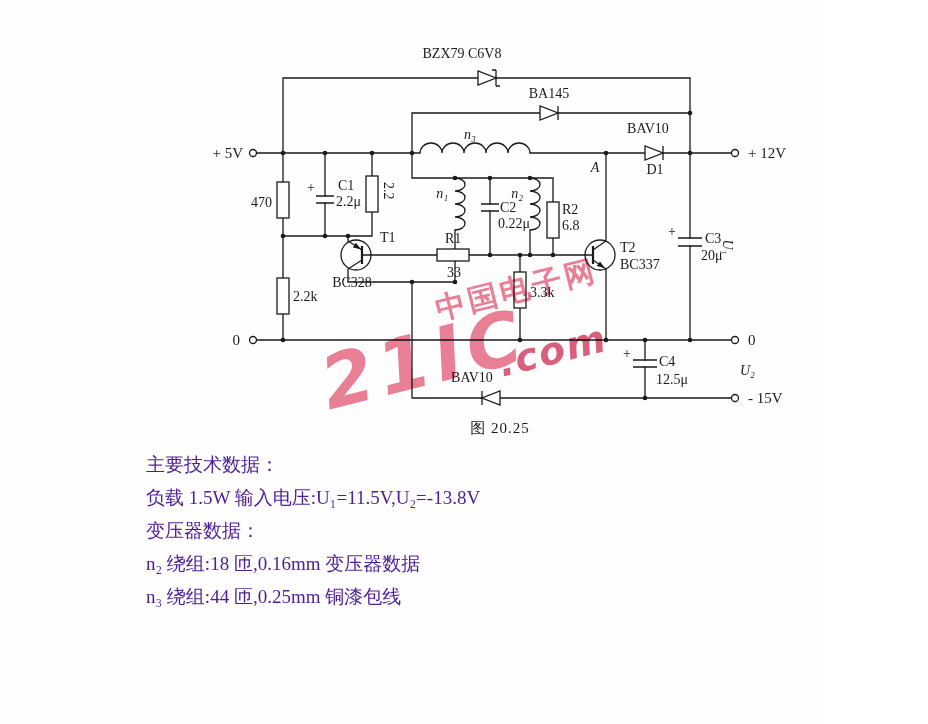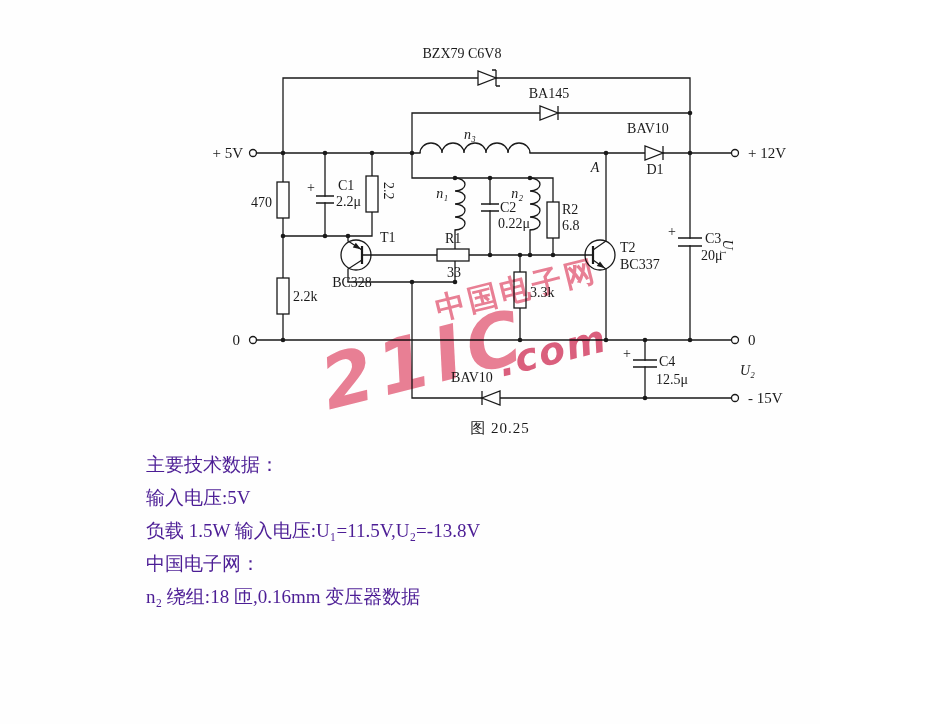--- a/index.html
+++ b/index.html
@@ -210,19 +210,19 @@
   
   <div class="watermark">
     <div class="wm-cn">中国电子网</div>
     <div class="wm-brand">21IC</div>
     <div class="wm-com">.com</div>
   </div>
 
   
   <div class="specs">
     <div>主要技术数据：</div>
-    <div>输入电压:5V</div>
     <div>负载 1.5W 输入电压:U₁=11.5V,U₂=-13.8V</div>
-    <div>中国电子网：</div>
+    <div>变压器数据：</div>
     <div>n₂ 绕组:18 匝,0.16mm 变压器数据</div>
+    <div>n₃ 绕组:44 匝,0.25mm 铜漆包线</div>
   </div>
 
 </div>
 
 </body></html>

